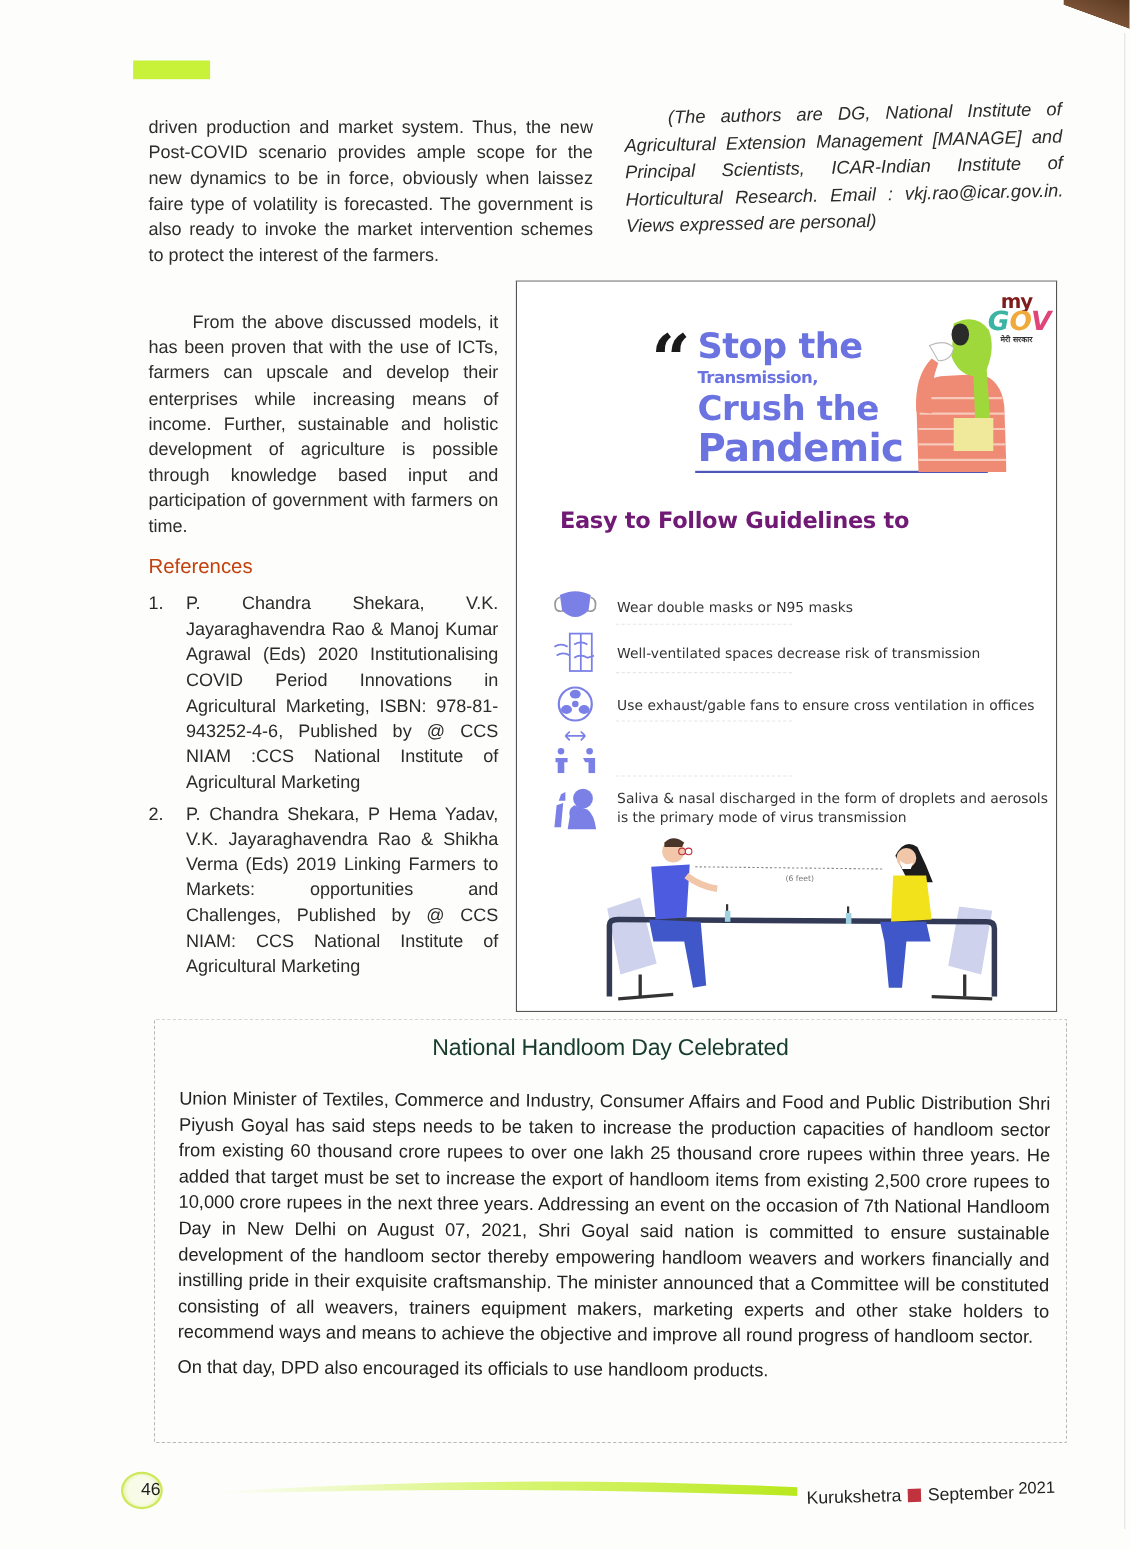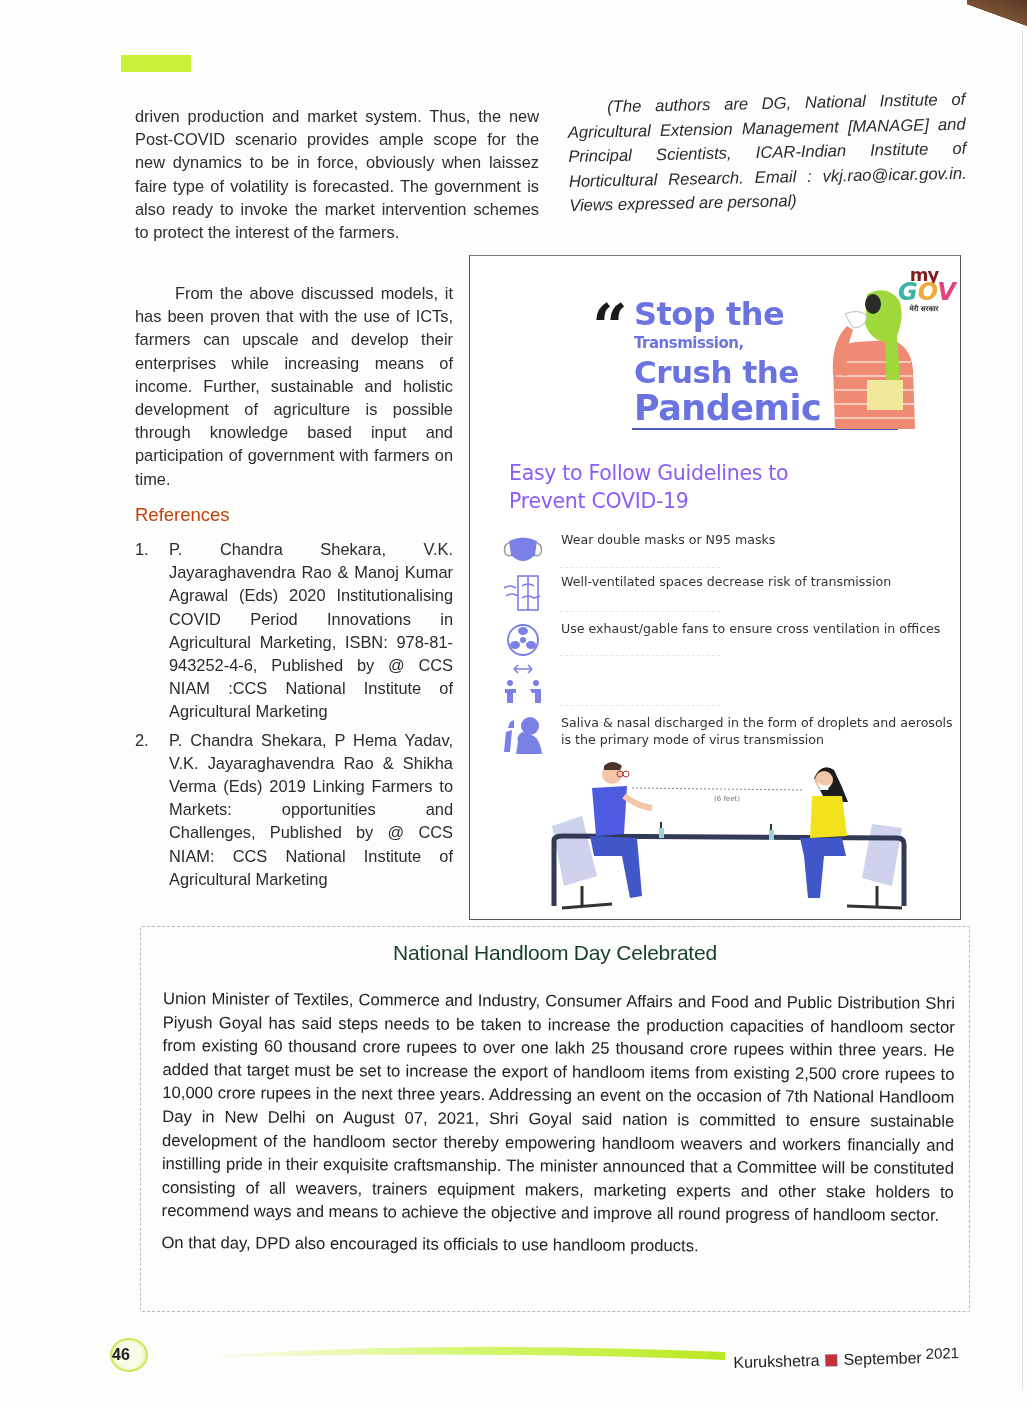--- a/index.html
+++ b/index.html
@@ -38,41 +38,41 @@
   .hl4 { font-size: 35px; margin-top: 3px; letter-spacing: -0.5px; }
   .headline-rule { position: absolute; left: 162px; top: 172px; width: 266px; height: 2px; background: #4c58b8; }
 
   .woman { position: absolute; left: 335px; top: 28px; width: 110px; height: 145px; }
   .mygov { position: absolute; left: 428px; top: 10px; width: 52px; text-align: center; line-height: 1; font-family: "DejaVu Sans", sans-serif; font-weight: bold; }
   .mygov .my { font-size: 18px; color: #7f1d1d; display: block; letter-spacing: -1px; }
   .mygov .gov { font-size: 24px; display: block; margin-top: -4px; font-style: italic; }
   .mygov .gov span:nth-child(1){ color:#3cb4a4; } .mygov .gov span:nth-child(2){ color:#f0a93b; } .mygov .gov span:nth-child(3){ color:#e0457a; }
   .mygov .hindi { font-size: 7px; color: #333; display: block; margin-top: 2px; font-weight: bold; }
 
-  .guide-title { position: absolute; left: 39px; top: 203px; font-family: "DejaVu Sans", sans-serif; font-weight: normal; font-size: 20.5px; line-height: 28px; color: #8b5cf6; letter-spacing: -0.3px; }
+  .guide-title { position: absolute; left: 39px; top: 203px; font-family: "DejaVu Sans", sans-serif; font-weight: bold; font-size: 20.5px; line-height: 28px; color: #701a75; letter-spacing: -0.3px; }
 
   .guide-list { position: absolute; left: 30px; top: 275px; width: 455px; }
-  .guide-item { position: absolute; left: 0; display: flex; align-items: flex-start; width: 455px; }
+  .guide-item { position: absolute; left: 0; display: flex; align-items: center; width: 455px; }
   .guide-icon { width: 46px; height: 40px; flex-shrink: 0; display: flex; align-items: center; justify-content: center; }
   .guide-text { margin-left: 15px; font-family: "DejaVu Sans", sans-serif; font-size: 12.6px; line-height: 17px; color: #333; }
   .guide-sep { position: absolute; left: 60px; width: 160px; border-top: 1px dashed #e6e6e6; }
 
   .scene { position: absolute; left: 72px; top: 500px; width: 370px; height: 160px; }
 
   
   .handloom { position: absolute; left: 140px; top: 926px; width: 830px; height: 386px;
     border: 1px dashed #b9b9b9; border-radius: 2px; }
   .hl-title { position: absolute; left: 0; width: 100%; top: 14px; text-align: center; font-size: 21px; color: #163d2a; font-weight: normal; letter-spacing: -0.2px; }
   .hl-body { position: absolute; left: 22px; top: 60px; width: 792px; font-size: 16.6px; line-height: 23.6px; color: #222; text-align: justify; transform: rotate(0.35deg); transform-origin: left top; }
   .hl-body p + p { margin-top: 8px; }
 
   
   .page-num { position: absolute; left: 110px; top: 1338px; width: 38px; height: 34px; border-radius: 50%;
     background: radial-gradient(circle, #f8fbe8 55%, #d5ec6c 100%); border: 2px solid #cde85a;
-    font-size: 16px; font-weight: bold; color: #1f1f1f; text-align: left; line-height: 30px; }
+    font-size: 16px; font-weight: normal; color: #1f1f1f; text-align: right; line-height: 30px; }
   .footer-swoosh { position: absolute; left: 200px; top: 1342px; width: 525px; height: 20px; }
   .footer-mag { position: absolute; left: 733px; top: 1350px; font-size: 16px; color: #222; transform: rotate(-1.5deg); transform-origin: left top; white-space: nowrap; }
   .footer-mag .sq { display: inline-block; width: 12px; height: 12px; background: #c0323e; margin: 0 6px 0 6px; vertical-align: -1px; }
   .footer-mag .year { font-size: 15px; vertical-align: 4px; margin-left: 4px; }
 </style>
 </head>
 <body>
 
 <div class="page-corner"></div>
 <div class="right-edge"></div>
@@ -122,21 +122,20 @@
   </svg>
 
   <div class="mygov">
     <span class="my">my</span>
     <span class="gov"><span>G</span><span>O</span><span>V</span></span>
     <span class="hindi">मेरी सरकार</span>
   </div>
 
   <div class="guide-title">
     <div>Easy to Follow Guidelines to</div>
-    <div>Prevent COVID-19</div>
   </div>
 
   <div class="guide-list">
     <div class="guide-item" style="top:0px">
       <span class="guide-icon">
         <svg width="44" height="32" viewBox="0 0 44 32">
             <path d="M8 8 Q2 10 4 18 Q6 22 12 20" fill="none" stroke="#999" stroke-width="1.5"></path>
             <path d="M36 8 Q42 10 40 18 Q38 22 32 20" fill="none" stroke="#999" stroke-width="1.5"></path>
             <path d="M8 6 Q22 -1 36 6 L34 20 Q22 32 10 20 Z" fill="#7a80e6"></path>
           </svg>

